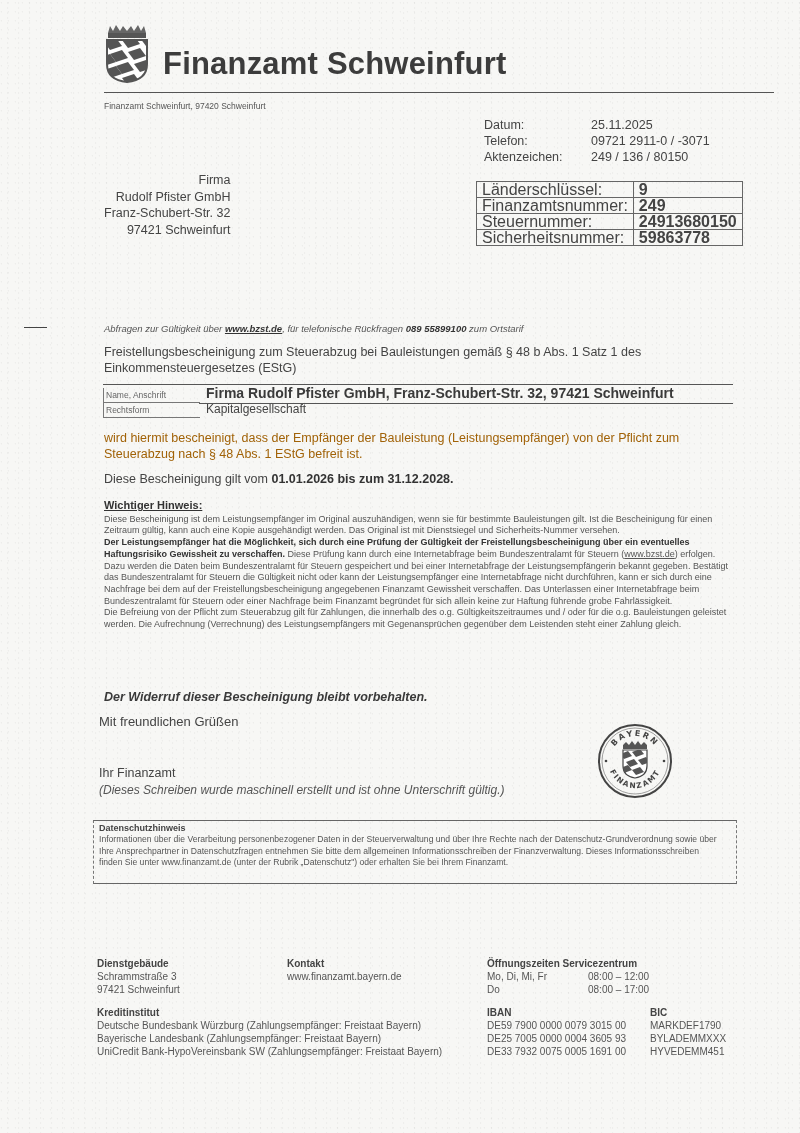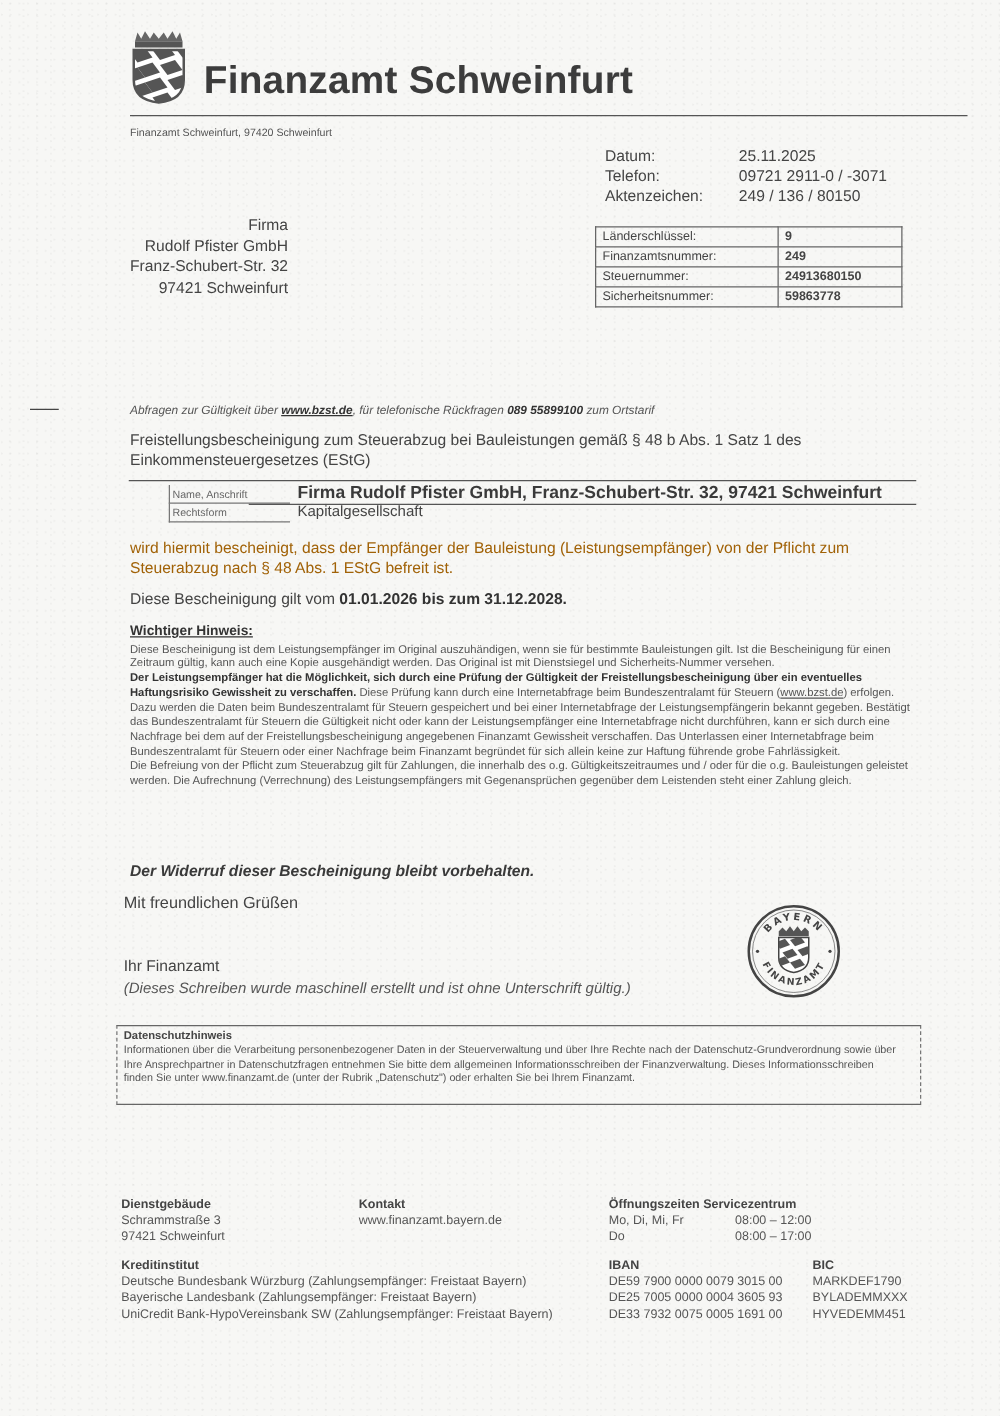--- a/index.html
+++ b/index.html
@@ -22,40 +22,40 @@
     .office-title { left: 163px; top: 46px; font-size: 31px; font-weight: bold; color: #3c3c3c; letter-spacing: 0.2px; }
     .header-rule { left: 104px; top: 92px; width: 670px; height: 0; border-top: 1.5px solid #555; }
     .return-address { left: 104px; top: 101px; font-size: 8.5px; color: #555; }
 
     
     .meta { left: 484px; top: 117px; font-size: 12.5px; color: #444; line-height: 16px; }
     .meta .row { display: flex; }
     .meta .lbl { width: 107px; }
 
     
-    .info-table { left: 476px; top: 181px; width: 246px; border-collapse: collapse; font-size: 10px; color: #444; padding-left: 22px; }
+    .info-table { left: 476px; top: 181px; width: 246px; border-collapse: collapse; font-size: 16px; color: #444; padding-left: 22px; }
     .info-table td { border: 1px solid #666; padding: 0 5px; height: 15px; line-height: 15px; }
     .info-table td.v { font-weight: bold; width: 88px; }
     .info-table { border-left: 1px dashed #777; }
 
     
     .recipient { left: 104px; top: 172px; font-size: 12.5px; line-height: 16.5px; color: #444; text-align: right; }
 
     .margin-mark { left: 24px; top: 327px; width: 23px; border-top: 1.5px solid #444; }
 
     .query-line { left: 104px; top: 323px; font-size: 9.5px; font-style: italic; color: #555; }
     .query-line .u { text-decoration: underline; font-weight: bold; color: #333; }
     .query-line .b { font-weight: bold; color: #333; }
 
     .cert-title { left: 104px; top: 344px; width: 630px; font-size: 12.5px; font-weight: normal; line-height: 16px; color: #444; }
 
     .recip-box { left: 103px; top: 384px; width: 630px; }
     .recip-box .rule-top { border-top: 1.5px solid #555; }
     .recip-box .r { display: flex; align-items: baseline; height: 17px; }
-    .recip-box .k { width: 94px; font-size: 8.5px; color: #666; border-bottom: 1px solid #777; border-left: 1px solid #777; padding-left: 2px; margin-right: 6px; height: 14px; line-height: 14px; margin-left: 32px; }
+    .recip-box .k { width: 94px; font-size: 8.5px; color: #666; border-bottom: 1px solid #777; border-left: 1px solid #777; padding-left: 2px; margin-right: 6px; height: 14px; line-height: 14px; }
     .recip-box .name-val { font-size: 14px; font-weight: bold; color: #3a3a3a; }
     .recip-box .form-val { font-size: 12px; color: #444; }
     .recip-box .rule-mid { position: absolute; left: 96px; right: 0; top: 19px; border-top: 1px solid #555; }
 
     .body1 { left: 104px; top: 431px; width: 630px; font-size: 12.5px; line-height: 15.5px; color: #a16207; }
     .validity { left: 104px; top: 472px; font-size: 12.5px; color: #444; }
     .validity b { color: #333; }
 
     .notice { left: 104px; top: 500px; width: 632px; font-size: 9px; line-height: 11.7px; color: #555; }
     .notice .h { font-size: 11px; font-weight: bold; text-decoration: underline; color: #333; display: block; margin-bottom: 2px; }

